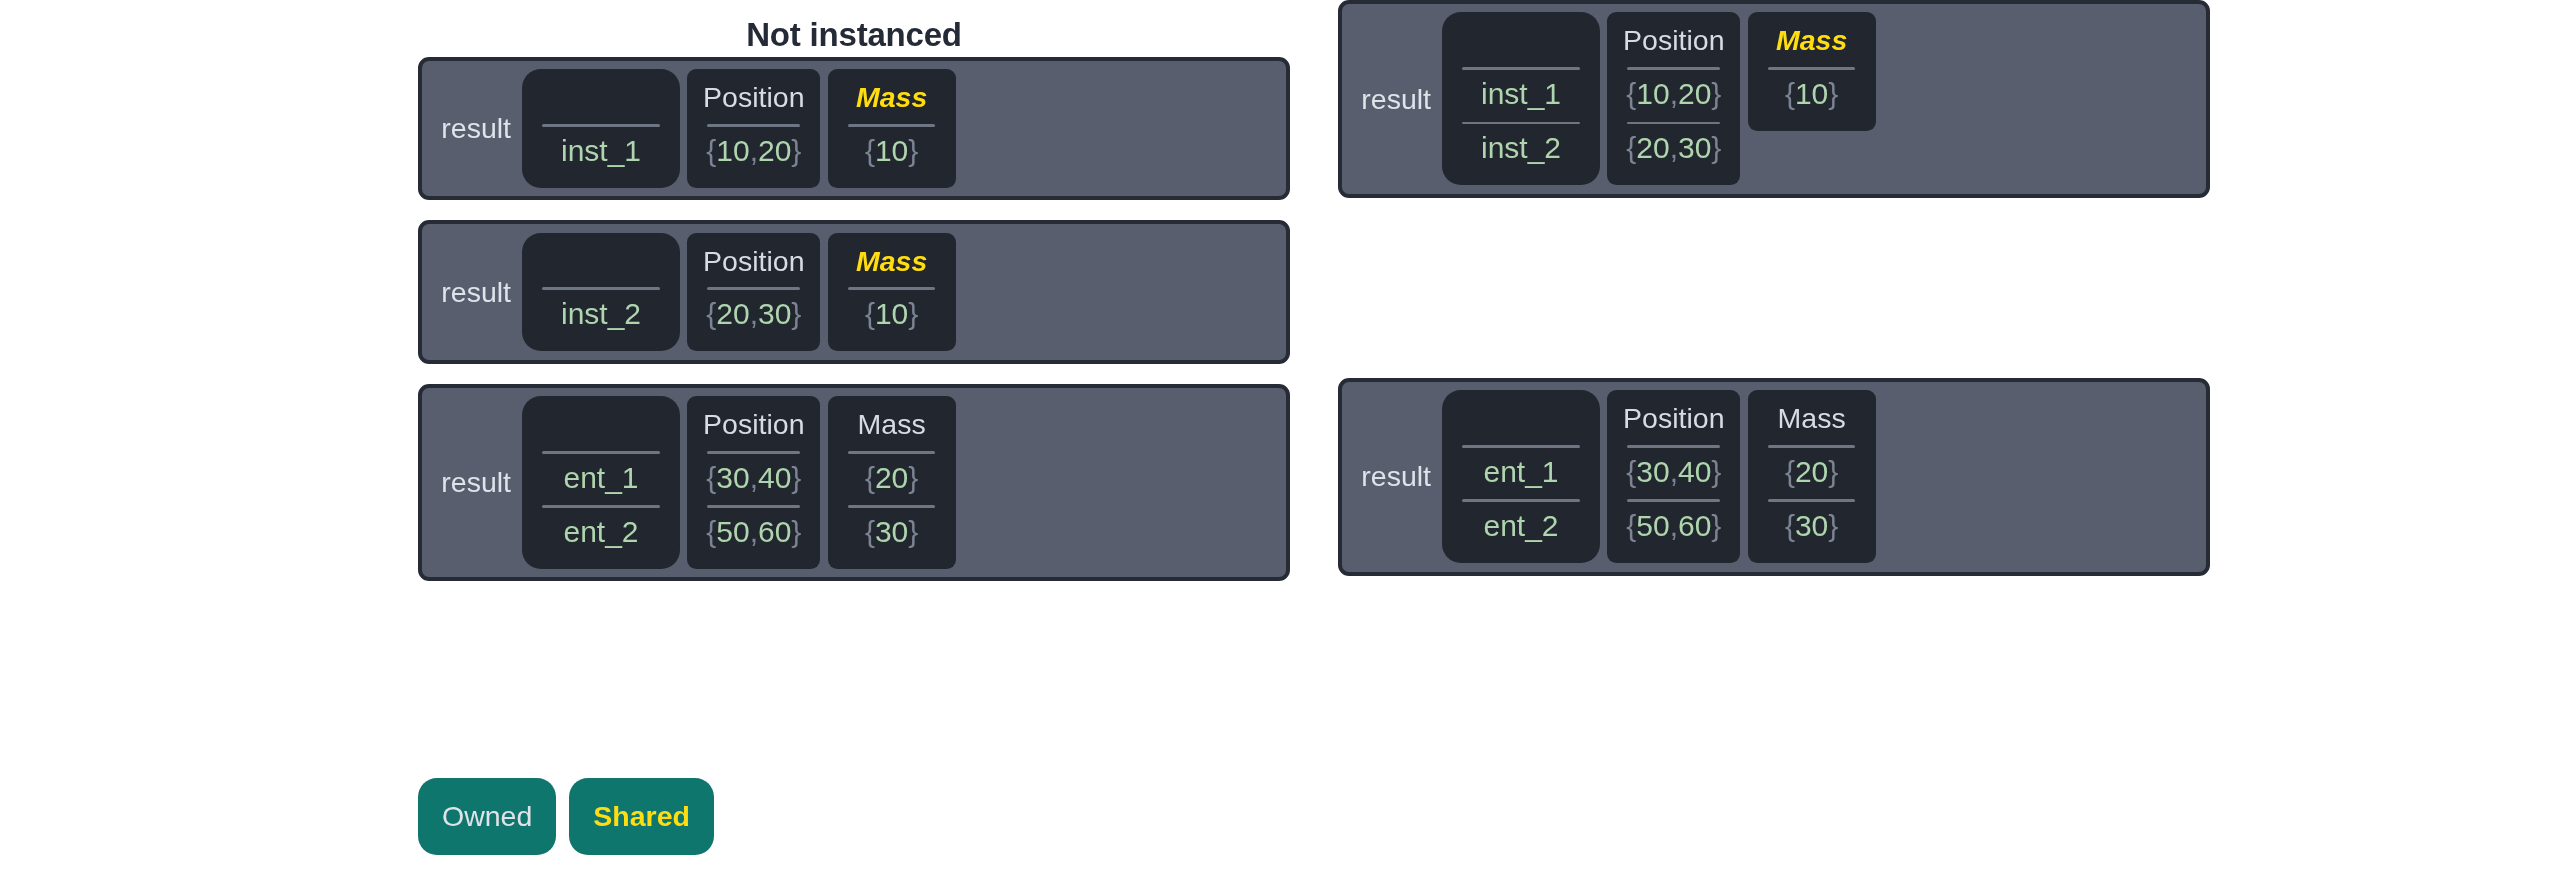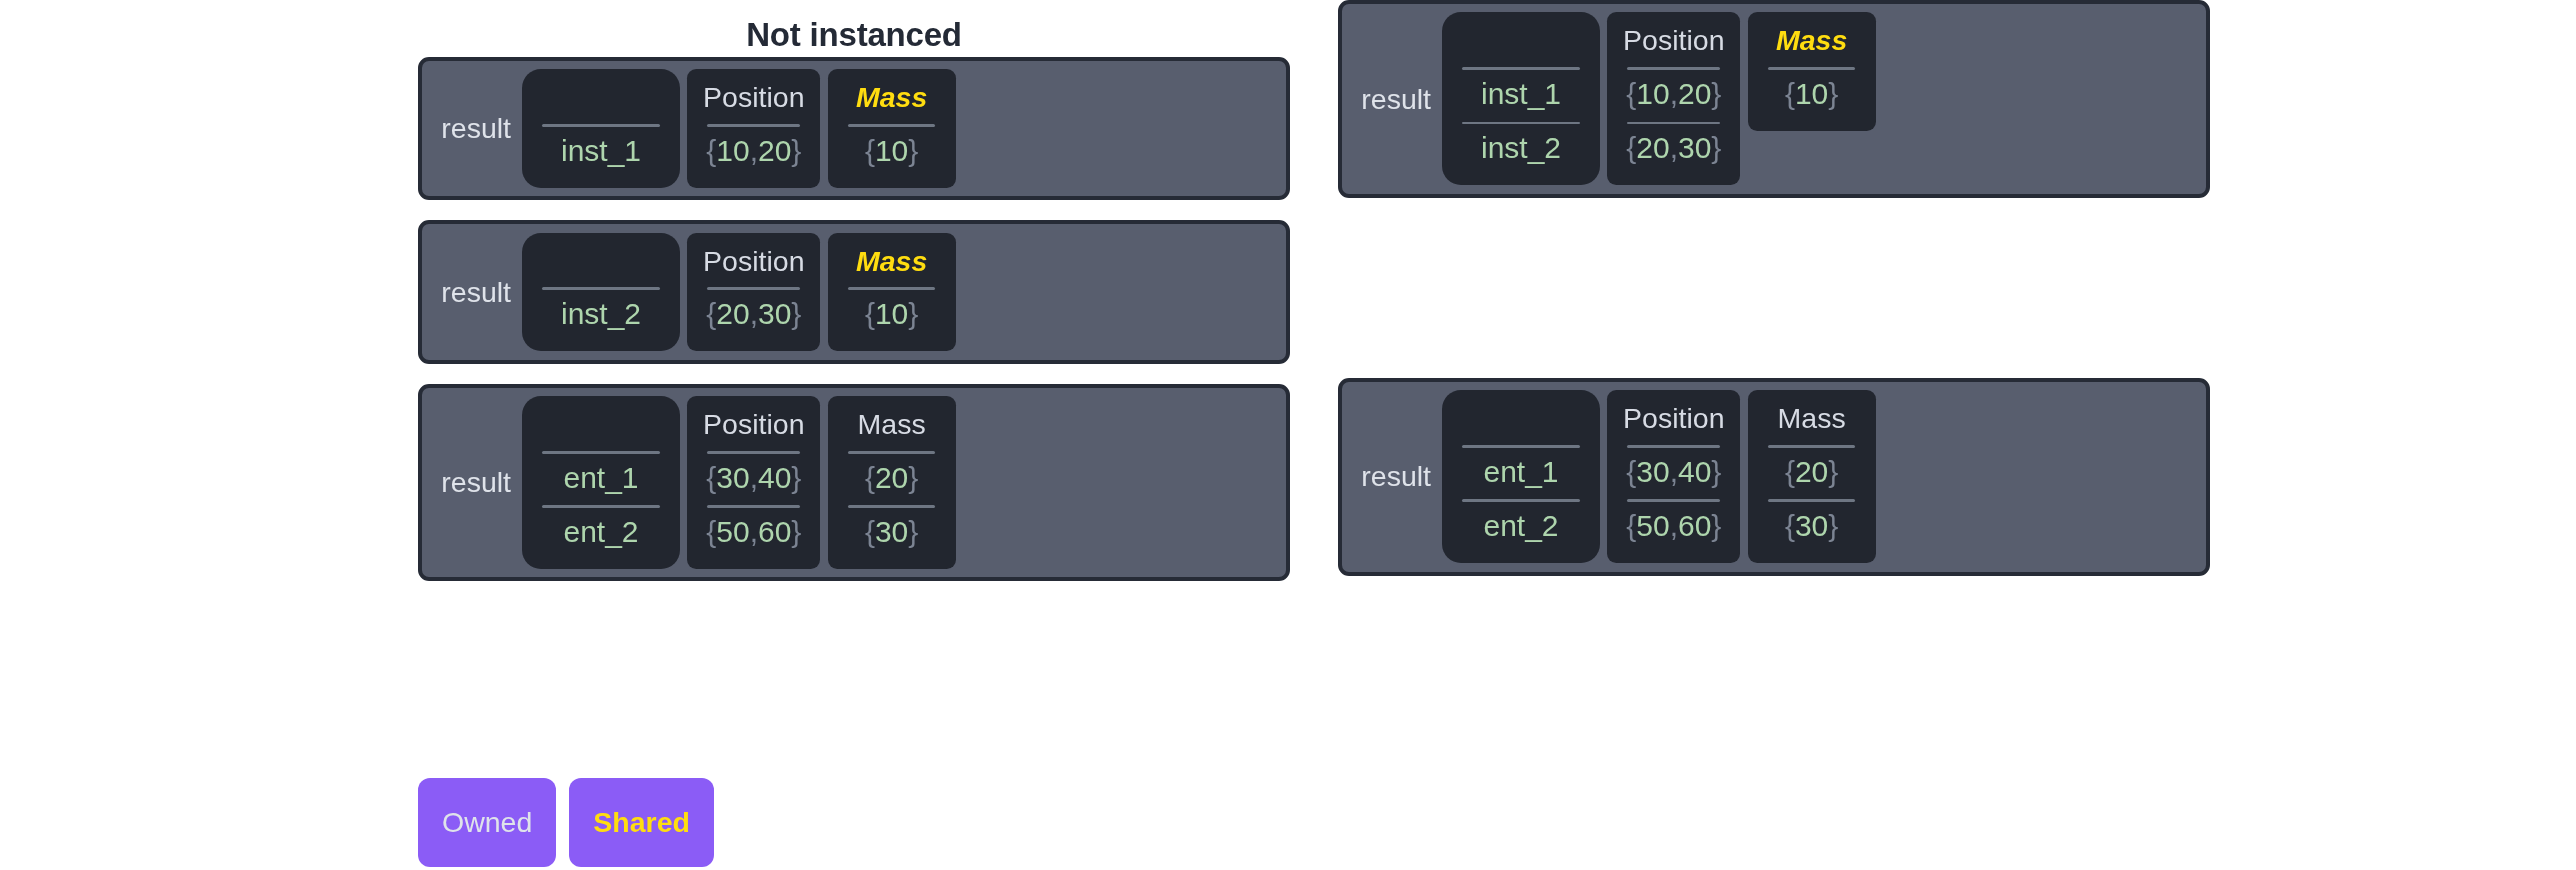--- a/index.html
+++ b/index.html
@@ -139,23 +139,23 @@
   
   .legend {
     position: absolute;
     left: 418px;
     top: 778px;
     display: flex;
     flex-direction: row;
     gap: 13px;
   }
   .chip {
-    background: #8b5cf6;
-    border-radius: 12px;
-    padding: 26px 24px;
+    background: #0f766e;
+    border-radius: 19px;
+    padding: 20px 24px;
     font-size: 28.5px;
     line-height: 37px;
     color: #dfe3ea;
     white-space: nowrap;
   }
   .chip.shared {
     color: #ffdd10;
     font-weight: bold;
   }
 </style>

